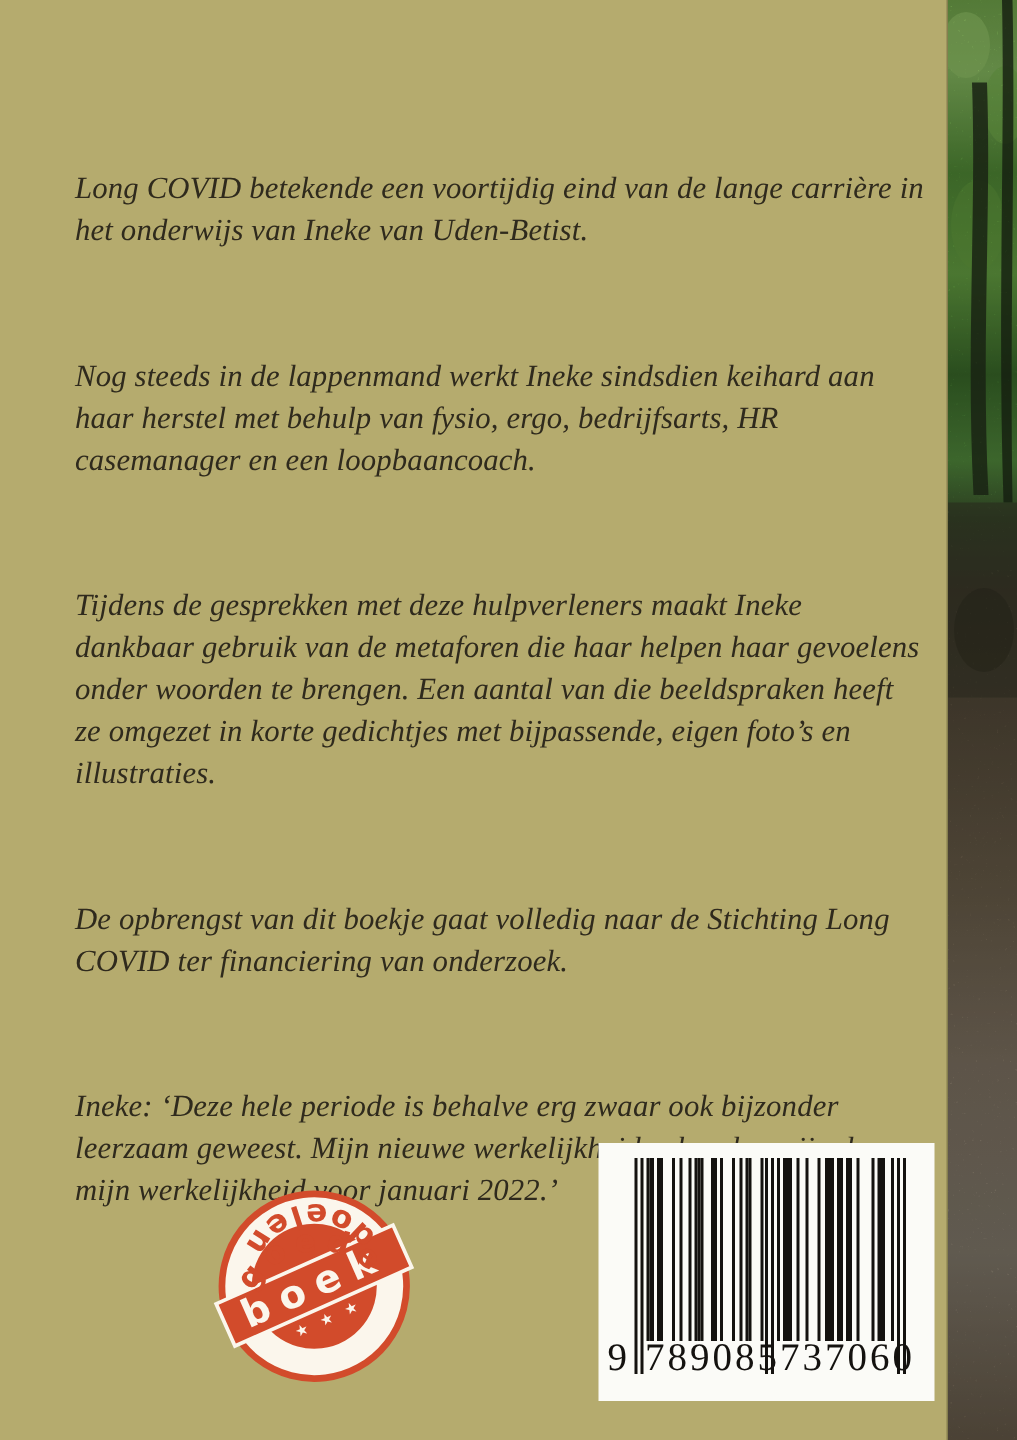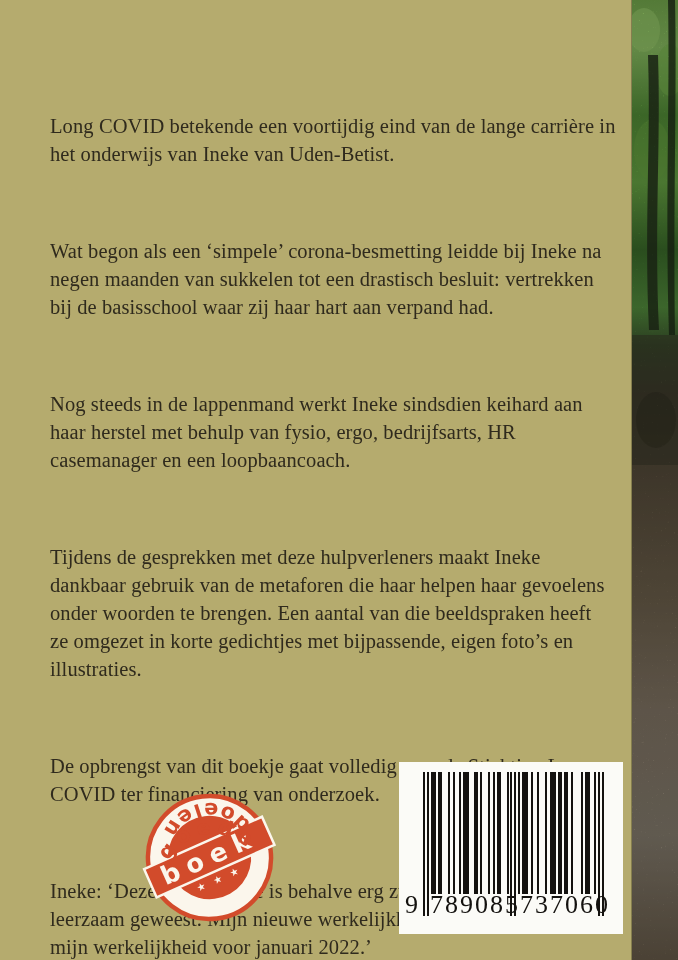--- a/index.html
+++ b/index.html
@@ -7,21 +7,21 @@
     position:relative;width:678px;height:960px;overflow:hidden;
     background:#b5ab6e;
     font-family:"Liberation Serif", serif;
   }
   
   .blurb{
     position:absolute;left:50px;top:56px;width:586px;
     color:#2f2a1d;font-size:20.5px;line-height:28px;
     white-space:pre;letter-spacing:.1px;
   }
-  .blurb p{margin:0 0 13px 0;}
+  .blurb p{margin:0 0 13px 0;font-style:italic;}
   
   .photo-strip{
     position:absolute;top:0;right:0;width:46px;height:960px;
     border-left:1px solid rgba(75,72,40,.45);
   }
   .photo-strip svg{display:block;width:100%;height:100%;}
   
   .logo{
     position:absolute;left:144px;top:792px;width:131px;height:131px;
     transform:rotate(-7deg);
@@ -56,23 +56,20 @@
   .bc-right{left:121px;width:84px;text-align:center;letter-spacing:2px;}
 </style>
 </head>
 <body>
 
 <div class="cover">
 
   <div class="blurb">
     <p>Long COVID betekende een voortijdig eind van de lange carrière in
 het onderwijs van Ineke van Uden-Betist.</p>
-    <p>Wat begon als een ‘simpele’ corona-besmetting leidde bij Ineke na
-negen maanden van sukkelen tot een drastisch besluit: vertrekken
-bij de basisschool waar zij haar hart aan verpand had.</p>
     <p>Nog steeds in de lappenmand werkt Ineke sindsdien keihard aan
 haar herstel met behulp van fysio, ergo, bedrijfsarts, HR
 casemanager en een loopbaancoach.</p>
     <p>Tijdens de gesprekken met deze hulpverleners maakt Ineke
 dankbaar gebruik van de metaforen die haar helpen haar gevoelens
 onder woorden te brengen. Een aantal van die beeldspraken heeft
 ze omgezet in korte gedichtjes met bijpassende, eigen foto’s en
 illustraties.</p>
     <p>De opbrengst van dit boekje gaat volledig naar de Stichting Long
 COVID ter financiering van onderzoek.</p>

